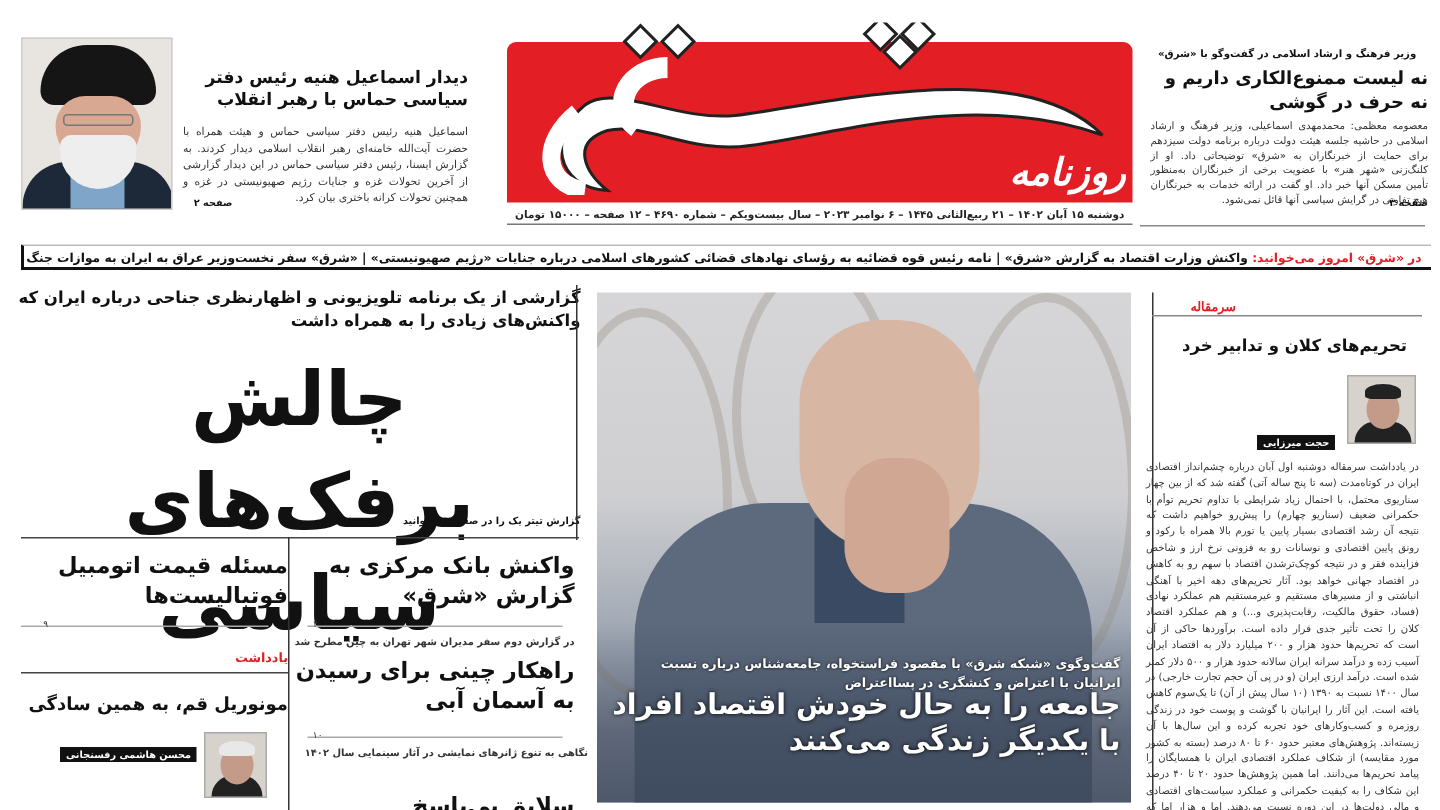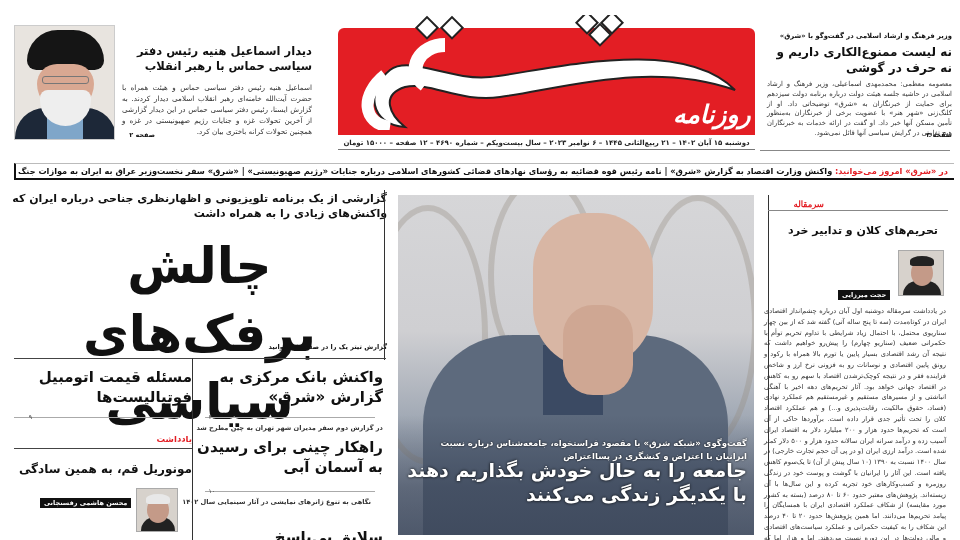--- a/index.html
+++ b/index.html
@@ -21,21 +21,21 @@
   .lead-body { right: 648px; top: 82px; width: 190px; font-size: 7.2px; line-height: 11px; color: #333; text-align: justify; }
   .lead-page { right: 805px; top: 131px; font-size: 6.5px; font-weight: bold; }
 
   
   .masthead { left: 338px; top: 28px; width: 417px; height: 107px; background: #e31e24; border-radius: 6px 6px 0 0; }
   .mast-logo { left: 350px; top: 15px; width: 400px; height: 115px; }
   .mast-sub { left: 645px; top: 100px; color:#fff; font-family: "DejaVu Serif", serif; font-style: italic; font-weight:bold; font-size: 25px; margin-left: 28px; }
   .mast-strip { left: 338px; top: 136px; width: 417px; height: 14px; font-size: 7px; font-weight:bold; line-height: 14px; text-align: center; color:#222; border-bottom: 1px solid #777; white-space: nowrap; }
 
   
-  .tr-kicker { right: 8px; top: 32px; width: 180px; font-size: 6.8px; font-weight: bold; text-align: right; }
+  .tr-kicker { right: 8px; top: 32px; width: 180px; font-size: 6.8px; font-weight: bold; text-align: left; }
   .tr-head { right: 8px; top: 44px; width: 180px; font-size: 12px; font-weight: bold; line-height: 16px; text-align: right; }
   .tr-body { right: 8px; top: 80px; width: 185px; font-size: 6.8px; line-height: 9.8px; color:#333; text-align: justify; }
   .tr-page { right: 8px; top: 131px; font-size: 6.5px; font-weight: bold; }
   .tr-rule { left: 760px; top: 150px; width: 190px; height: 1px; background: #888; }
 
   
   .ticker { left: 14px; top: 163px; width: 940px; height: 17px; border-left: 2px solid #111; border-bottom: 2px solid #111; border-top: 1px solid #bbb; font-size: 8.2px; font-weight: bold; line-height: 15px; white-space: nowrap; overflow: hidden; padding-right: 6px; text-align: right; }
   .ticker .red { color: #e31e24; }
 
   
@@ -53,21 +53,21 @@
   .author-photo { border: 1px solid #aaa; background: #d7d2cc; overflow: hidden; }
   .author-photo .hd { position:absolute; border-radius: 50%; background: #c49a88; }
   .author-photo .hair { position:absolute; border-radius: 50% 50% 20% 20%; }
   .author-photo .body { position:absolute; background: #222; border-radius: 14px 14px 0 0; }
   .author-tag { background: #111; color: #fff; font-size: 6.5px; font-weight:bold; padding: 1px 4px; white-space: nowrap; }
 
   
   .mid-head1 { right: 577px; top: 367px; width: 190px; font-size: 15px; font-weight: bold; line-height: 20px; text-align: right; }
   .mid-kick2 { right: 577px; top: 424px; font-size: 6.6px; font-weight:bold; color:#333; }
   .mid-head2 { right: 577px; top: 437px; width: 190px; font-size: 15px; font-weight: bold; line-height: 20px; text-align: right; }
-  .mid-kick3 { right: 589px; top: 498px; font-size: 6.6px; font-weight:bold; color:#333;padding-left:10px; }
+  .mid-kick3 { right: 568px; top: 498px; font-size: 6.6px; font-weight:bold; color:#333;padding-left:10px; }
   .mid-head3 { right: 577px; top: 512px; font-size: 15px; font-weight: bold; text-align: right; margin-top: 16px; }
 
   
   .center-photo { left: 398px; top: 195px; width: 356px; height: 340px; background: linear-gradient(180deg,#d6d6d8 0%, #cfcfd2 40%, #9aa3b0 70%, #7c8798 100%); overflow: hidden; }
   .center-photo .swirl { position:absolute; border: 6px solid rgba(150,140,130,0.35); border-radius: 50%; }
   .center-photo .head { position:absolute; left: 135px; top: 18px; width: 120px; height: 155px; background: #d8b6a4; border-radius: 55px 55px 60px 60px; }
   .center-photo .hand { position:absolute; left: 165px; top: 110px; width: 70px; height: 90px; background: #cfa793; border-radius: 30px; }
   .center-photo .suit { position:absolute; left: 25px; top: 140px; width: 305px; height: 210px; background: #5d6a7d; border-radius: 90px 90px 0 0; }
   .center-photo .shirt { position:absolute; left: 145px; top: 150px; width: 60px; height: 70px; background: #3b4a63; }
   .center-photo .shade { position:absolute; left:0; top: 220px; width: 356px; height: 120px; background: linear-gradient(180deg, rgba(40,50,70,0) 0%, rgba(40,50,70,0.45) 60%, rgba(40,50,70,0.55) 100%); }
@@ -150,21 +150,21 @@
   <div class="swirl" style="left:-30px; top:10px; width:120px; height:260px;"></div>
   <div class="swirl" style="left:90px; top:-20px; width:110px; height:200px;"></div>
   <div class="swirl" style="left:240px; top:0px; width:120px; height:260px;"></div>
   <div class="suit"></div>
   <div class="shirt"></div>
   <div class="head"></div>
   <div class="hand"></div>
   <div class="shade"></div>
 </div>
 <div class="abs photo-kicker">گفت‌وگوی «شبکه شرق» با مقصود فراستخواه، جامعه‌شناس درباره نسبت ایرانیان با اعتراض و کنشگری در پسااعتراض</div>
-<div class="abs photo-head">جامعه را به حال خودش بگذاریم دهند با یکدیگر زندگی می‌کنند</div>
+<div class="abs photo-head">جامعه را به حال خودش اقتصاد افراد با یکدیگر زندگی می‌کنند</div>
 
 <div class="abs vrule" style="left:768px; top:195px; height:345px;"></div>
 <div class="abs ed-label">سرمقاله</div>
 <div class="abs hrule" style="left:768px; top:210px; width:180px; background:#888;"></div>
 <div class="abs ed-head">تحریم‌های کلان و تدابیر خرد</div>
 <div class="abs author-photo" style="left:898px; top:250px; width:46px; height:46px;">
   <div class="body" style="left:4px; top:30px; width:38px; height:18px;"></div>
   <div class="hd" style="left:12px; top:9px; width:22px; height:26px;"></div>
   <div class="hair" style="left:11px; top:5px; width:24px; height:10px; background:#222;"></div>
 </div>

